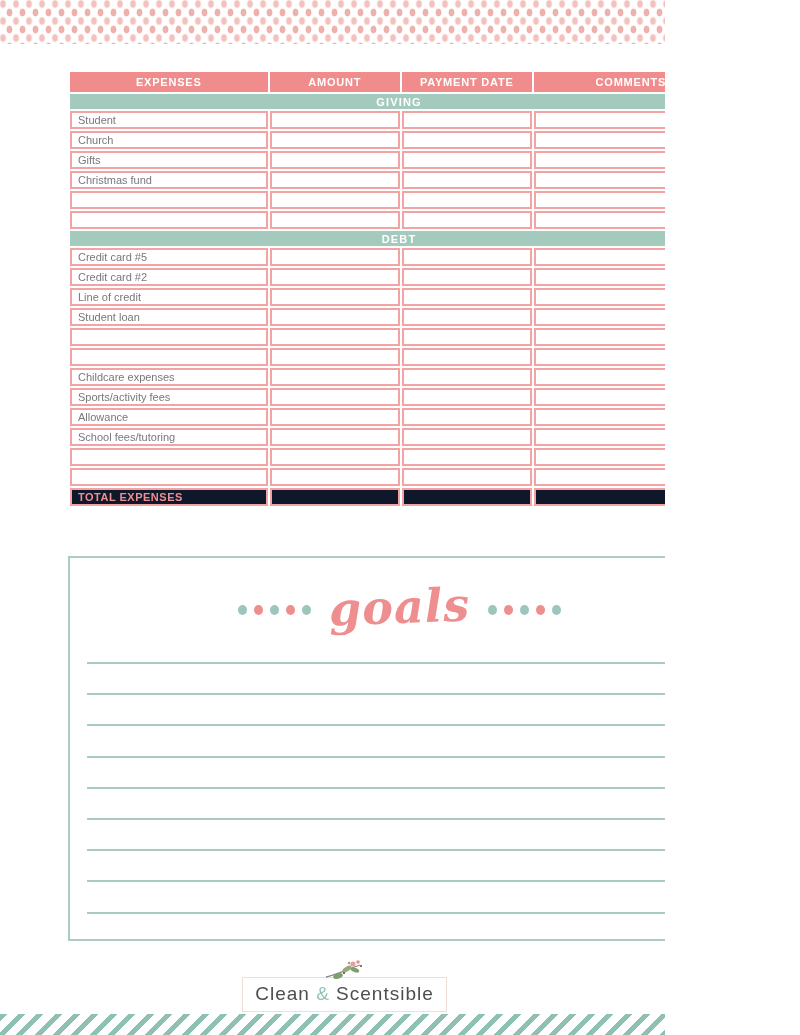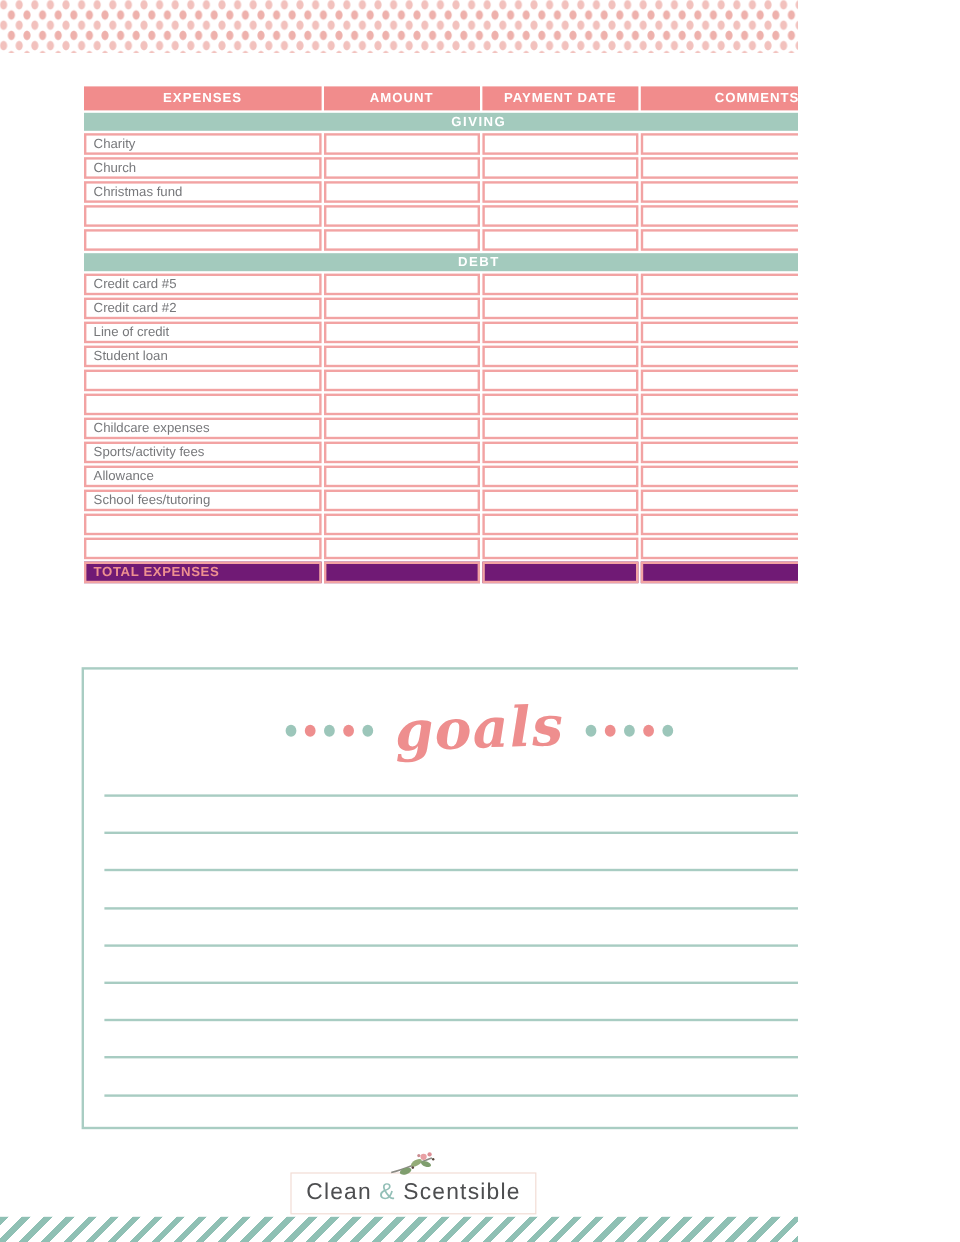--- a/index.html
+++ b/index.html
@@ -33,21 +33,21 @@
   }
   td.section{
     background:#a3cabd; color:#ffffff; font-size:11px; font-weight:bold;
     letter-spacing:1.2px; text-align:center; height:15px; padding:0;
   }
   td.cell{
     border:2px solid #f2a3a3; background:#ffffff; height:14px;
     font-size:11px; color:#77787b; padding:0 2px 0 6px; overflow:hidden; white-space:nowrap;
   }
   tr.total td.cell{
-    background:#701a75; color:#ee9090; font-weight:bold; letter-spacing:0.5px; font-size:11px;
+    background:#0f172a; color:#ee9090; font-weight:bold; letter-spacing:0.5px; font-size:11px;
   }
 
   
   .goals-box{
     position:absolute; left:68px; top:556px; width:659px; height:381px;
     border:2px solid #a9cdc3; background:#ffffff;
   }
   .goals-title{
     position:absolute; top:14px; left:0; right:0; height:76px;
     display:flex; align-items:center; justify-content:center;
@@ -93,27 +93,33 @@
           <tr>
             <th class="col">EXPENSES</th>
             <th class="col">AMOUNT</th>
             <th class="col">PAYMENT DATE</th>
             <th class="col">COMMENTS</th>
           </tr>
           <tr>
             <td class="section" colspan="4">GIVING</td>
           </tr>
           <tr>
-            <td class="cell">Charity</td>
+            <td class="cell">Student</td>
             <td class="cell"></td>
             <td class="cell"></td>
             <td class="cell"></td>
           </tr>
           <tr>
             <td class="cell">Church</td>
+            <td class="cell"></td>
+            <td class="cell"></td>
+            <td class="cell"></td>
+          </tr>
+          <tr>
+            <td class="cell">Gifts</td>
             <td class="cell"></td>
             <td class="cell"></td>
             <td class="cell"></td>
           </tr>
           <tr>
             <td class="cell">Christmas fund</td>
             <td class="cell"></td>
             <td class="cell"></td>
             <td class="cell"></td>
           </tr>

